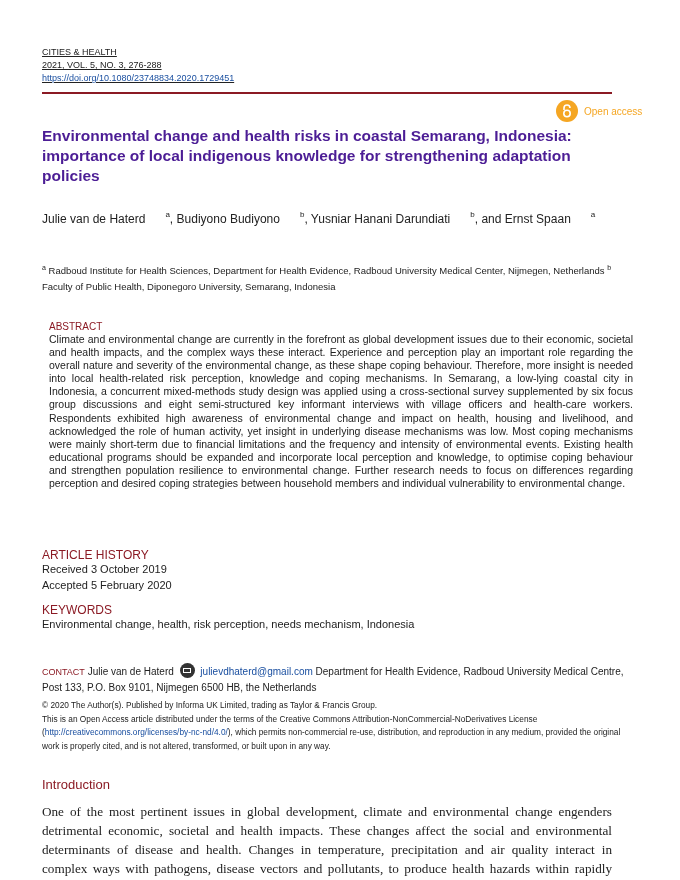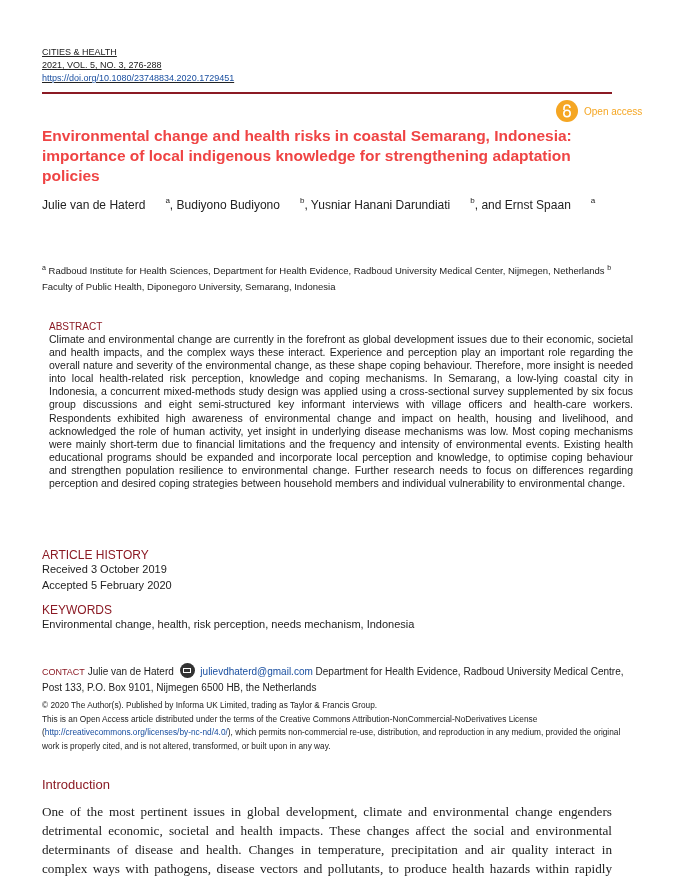--- a/index.html
+++ b/index.html
@@ -3,22 +3,22 @@
 <meta charset="utf-8">
 <style>
   html, body { margin:0; padding:0; background:#ffffff; }
   body { width:680px; height:880px; overflow:hidden; position:relative; font-family:"Liberation Sans", sans-serif; color:#222; }
   .journal { position:absolute; left:42px; top:46px; font-size:9px; line-height:13px; color:#222;text-decoration:underline; }
   .journal .doi { color:#1a4fa0; }
   .rule { position:absolute; left:42px; top:92px; width:570px; height:2px; background:#8b1a24; }
   .oa { position:absolute; left:556px; top:100px; display:flex; align-items:center; gap:6px;text-align:center; }
   .oa-icon { width:22px; height:22px; border-radius:50%; background:#f5a623; display:flex; align-items:center; justify-content:center; }
   .oa-label { color:#f5a623; font-size:10px; }
-  .title { position:absolute; left:42px; top:126px; width:580px; font-size:15.5px; line-height:20px; font-weight:bold; color:#ef4444; }
-  .authors { position:absolute; left:42px; top:191px; width:580px; font-size:12px; line-height:20px; color:#222; }
+  .title { position:absolute; left:42px; top:126px; width:580px; font-size:15.5px; line-height:20px; font-weight:bold; color:#4c1d95; }
+  .authors { position:absolute; left:42px; top:205px; width:580px; font-size:12px; line-height:20px; color:#222; }
   .authors sup { font-size:8px; vertical-align:6px; margin-left:20px; }
   .affil { position:absolute; left:42px; top:260px; width:590px; font-size:9.5px; line-height:15.5px; }
   .affil sup { font-size:7px; vertical-align:4px; }
   .abstract { position:absolute; left:49px; top:320px; width:584px; }
   .abstract .label { color:#8b1a24; font-size:10px; line-height:13px; }
   .abstract .text { font-size:10.5px; line-height:13.1px; text-align:justify; color:#222; }
   .meta-label { color:#8b1a24; font-size:12px; line-height:14px; }
   .history { position:absolute; left:42px; top:548px; font-size:11px; line-height:15.5px; }
   .keywords { position:absolute; left:42px; top:603px; font-size:11px; line-height:15.5px; }
   .contact { position:absolute; left:42px; top:663px; width:590px; font-size:10px; line-height:16px; }

